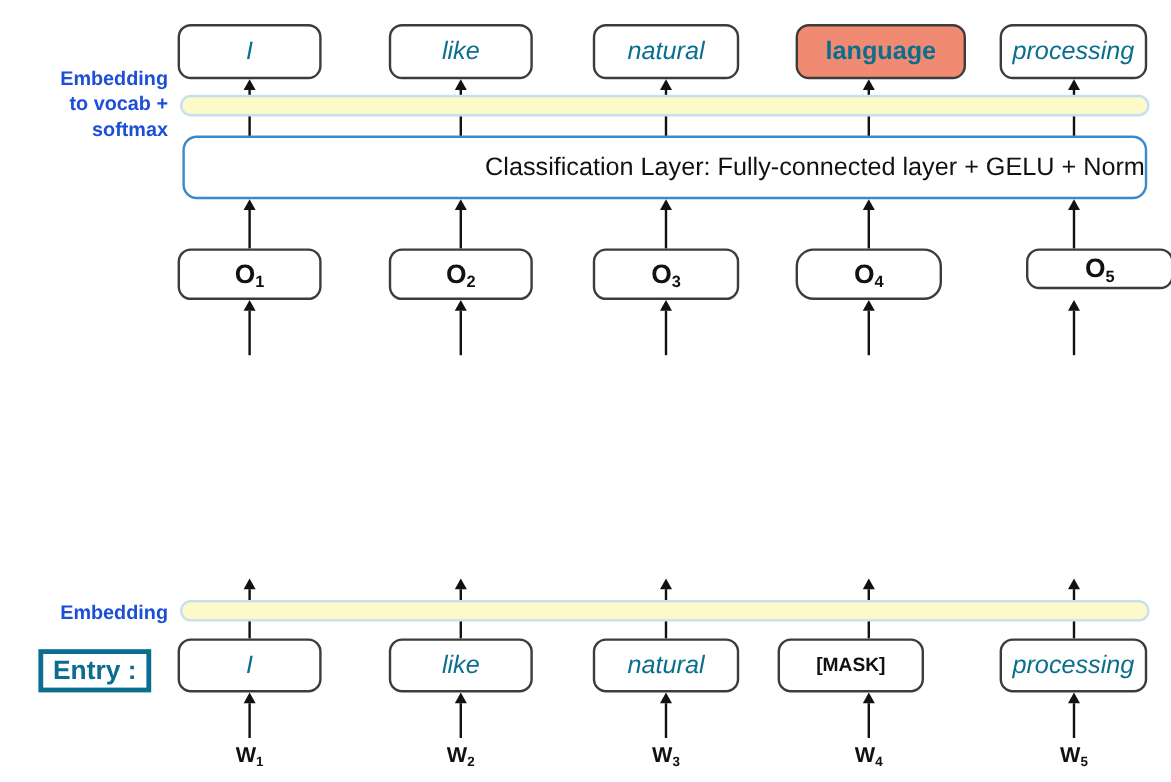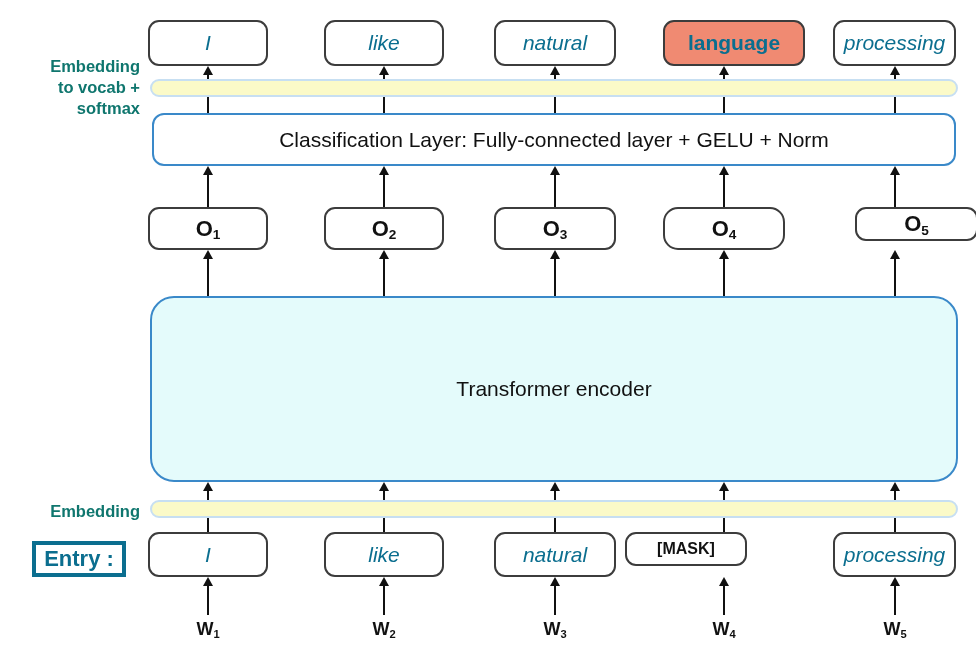--- a/index.html
+++ b/index.html
@@ -30,21 +30,21 @@
     font-size: 22px;
     display: flex;
     align-items: center;
     justify-content: center;
     letter-spacing: 0px;
     line-height: 1;
   }
 
   
   .side-label {
-    color: #0f766e;
+    color: #1d4ed8;
     font-weight: bold;
     font-size: 16.5px;
     text-align: right;
     line-height: 1.28;
     white-space: pre-line;
   }
 
   
   .token-box {
     border: 2.6px solid #3c3c3c;
@@ -97,21 +97,21 @@
     border-radius: 9px;
   }
 
   
   .classification-layer {
     border: 2.6px solid #3a89c9;
     border-radius: 12px;
     background: #ffffff;
     display: flex;
     align-items: center;
-    justify-content: center;
+    justify-content: flex-end;
     font-size: 21px;
     color: #111111;
   }
 
   
   .encoder-box {
     border: 2.6px solid #3a89c9;
     border-radius: 24px;
     background: #e4fbfb;
     display: flex;
@@ -258,23 +258,20 @@
   </div>
   <div class="abs arrow-up" style="left:718px; top:250px; width:12px; height:46px;">
     <div class="arrow-head"></div>
     <div class="arrow-line"></div>
   </div>
   <div class="abs arrow-up" style="left:889px; top:250px; width:12px; height:46px;">
     <div class="arrow-head"></div>
     <div class="arrow-line"></div>
   </div>
 
-  <div class="abs encoder-box" style="left:150px; top:296px; width:808px; height:186px;">
-    <span>Transformer encoder</span>
-  </div>
 
   <div class="abs arrow-up" style="left:202px; top:482px; width:12px; height:50px;">
     <div class="arrow-head"></div>
     <div class="arrow-line"></div>
   </div>
   <div class="abs arrow-up" style="left:378px; top:482px; width:12px; height:50px;">
     <div class="arrow-head"></div>
     <div class="arrow-line"></div>
   </div>
   <div class="abs arrow-up" style="left:549px; top:482px; width:12px; height:50px;">
@@ -294,21 +291,21 @@
 
   <div class="abs token-box" style="left:148px; top:532px; width:120px; height:45px;">
     <span>I</span>
   </div>
   <div class="abs token-box" style="left:324px; top:532px; width:120px; height:45px;">
     <span>like</span>
   </div>
   <div class="abs token-box" style="left:494px; top:532px; width:122px; height:45px;">
     <span>natural</span>
   </div>
-  <div class="abs token-box plain" style="left:625px; top:532px; width:122px; height:34px;">
+  <div class="abs token-box plain" style="left:648px; top:532px; width:122px; height:45px;">
     <span>[MASK]</span>
   </div>
   <div class="abs token-box" style="left:833px; top:532px; width:123px; height:45px;">
     <span>processing</span>
   </div>
 
   <div class="abs arrow-up" style="left:202px; top:577px; width:12px; height:38px;">
     <div class="arrow-head"></div>
     <div class="arrow-line"></div>
   </div>

